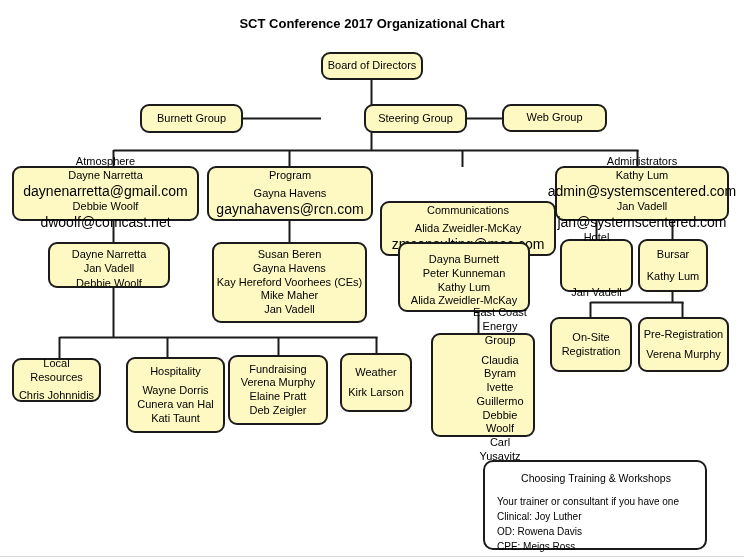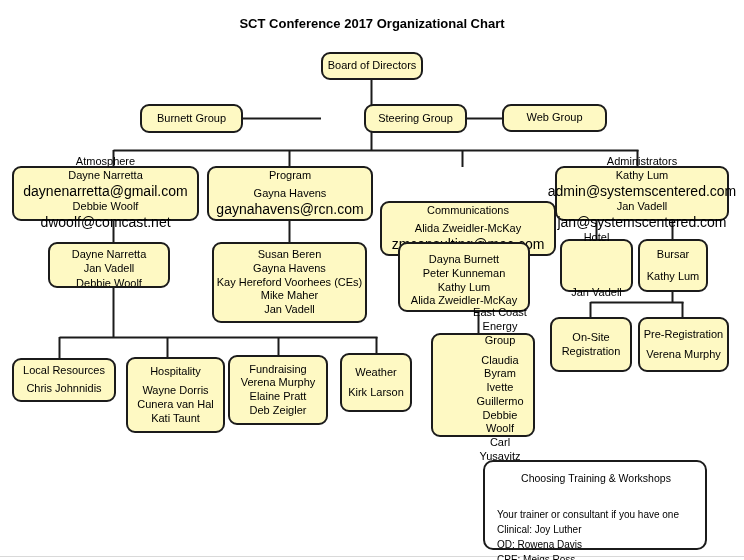--- a/index.html
+++ b/index.html
@@ -24,21 +24,21 @@
   .box .e { font-size:14px; }
   .gap4 { margin-top:4px; }
   .gap6 { margin-top:6px; }
   .gap8 { margin-top:8px; }
   .clip { justify-content:flex-start; overflow:hidden; padding-top:3px; line-height:1.3; }
   .note {
     position:absolute; z-index:2;
     background:#ffffff; border:2px solid #1b1b1b; border-radius:10px;
     padding:9px 10px 6px 12px; font-size:10px; line-height:1.5;
   }
-  .note .nt { display:block; text-align:center; font-size:10.5px; margin-bottom:20px; }
+  .note .nt { display:block; text-align:center; font-size:10.5px; margin-bottom:7px; }
   .note .nl { display:block; text-align:left; }
   .page-edge { position:absolute; left:0; top:556px; width:744px; height:1px; background:#d9d9d9; z-index:0; }
 </style>
 </head>
 <body>
 
 <div class="page-title">SCT Conference 2017 Organizational Chart</div>
 
 <svg class="wires" width="744" height="560">
   <g stroke="#1b1b1b" stroke-width="2" fill="none">
@@ -151,21 +151,21 @@
 <div class="box" style="left:550px; top:317px; width:82px; height:55px;text-align:center;">
   <span class="line">On-Site</span>
   <span class="line">Registration</span>
 </div>
 
 <div class="box" style="left:638px; top:317px; width:91px; height:55px;">
   <span class="line">Pre-Registration</span>
   <span class="line gap6">Verena Murphy</span>
 </div>
 
-<div class="box" style="left:12px; top:358px; width:104px; height:44px;">
+<div class="box" style="left:12px; top:358px; width:89px; height:44px;">
   <span class="line">Local Resources</span>
   <span class="line gap4">Chris Johnnidis</span>
 </div>
 
 <div class="box" style="left:126px; top:357px; width:99px; height:76px;text-align:center;">
   <span class="line">Hospitality</span>
   <span class="line gap6">Wayne Dorris</span>
   <span class="line">Cunera van Hal</span>
   <span class="line">Kati Taunt</span>
 </div>

